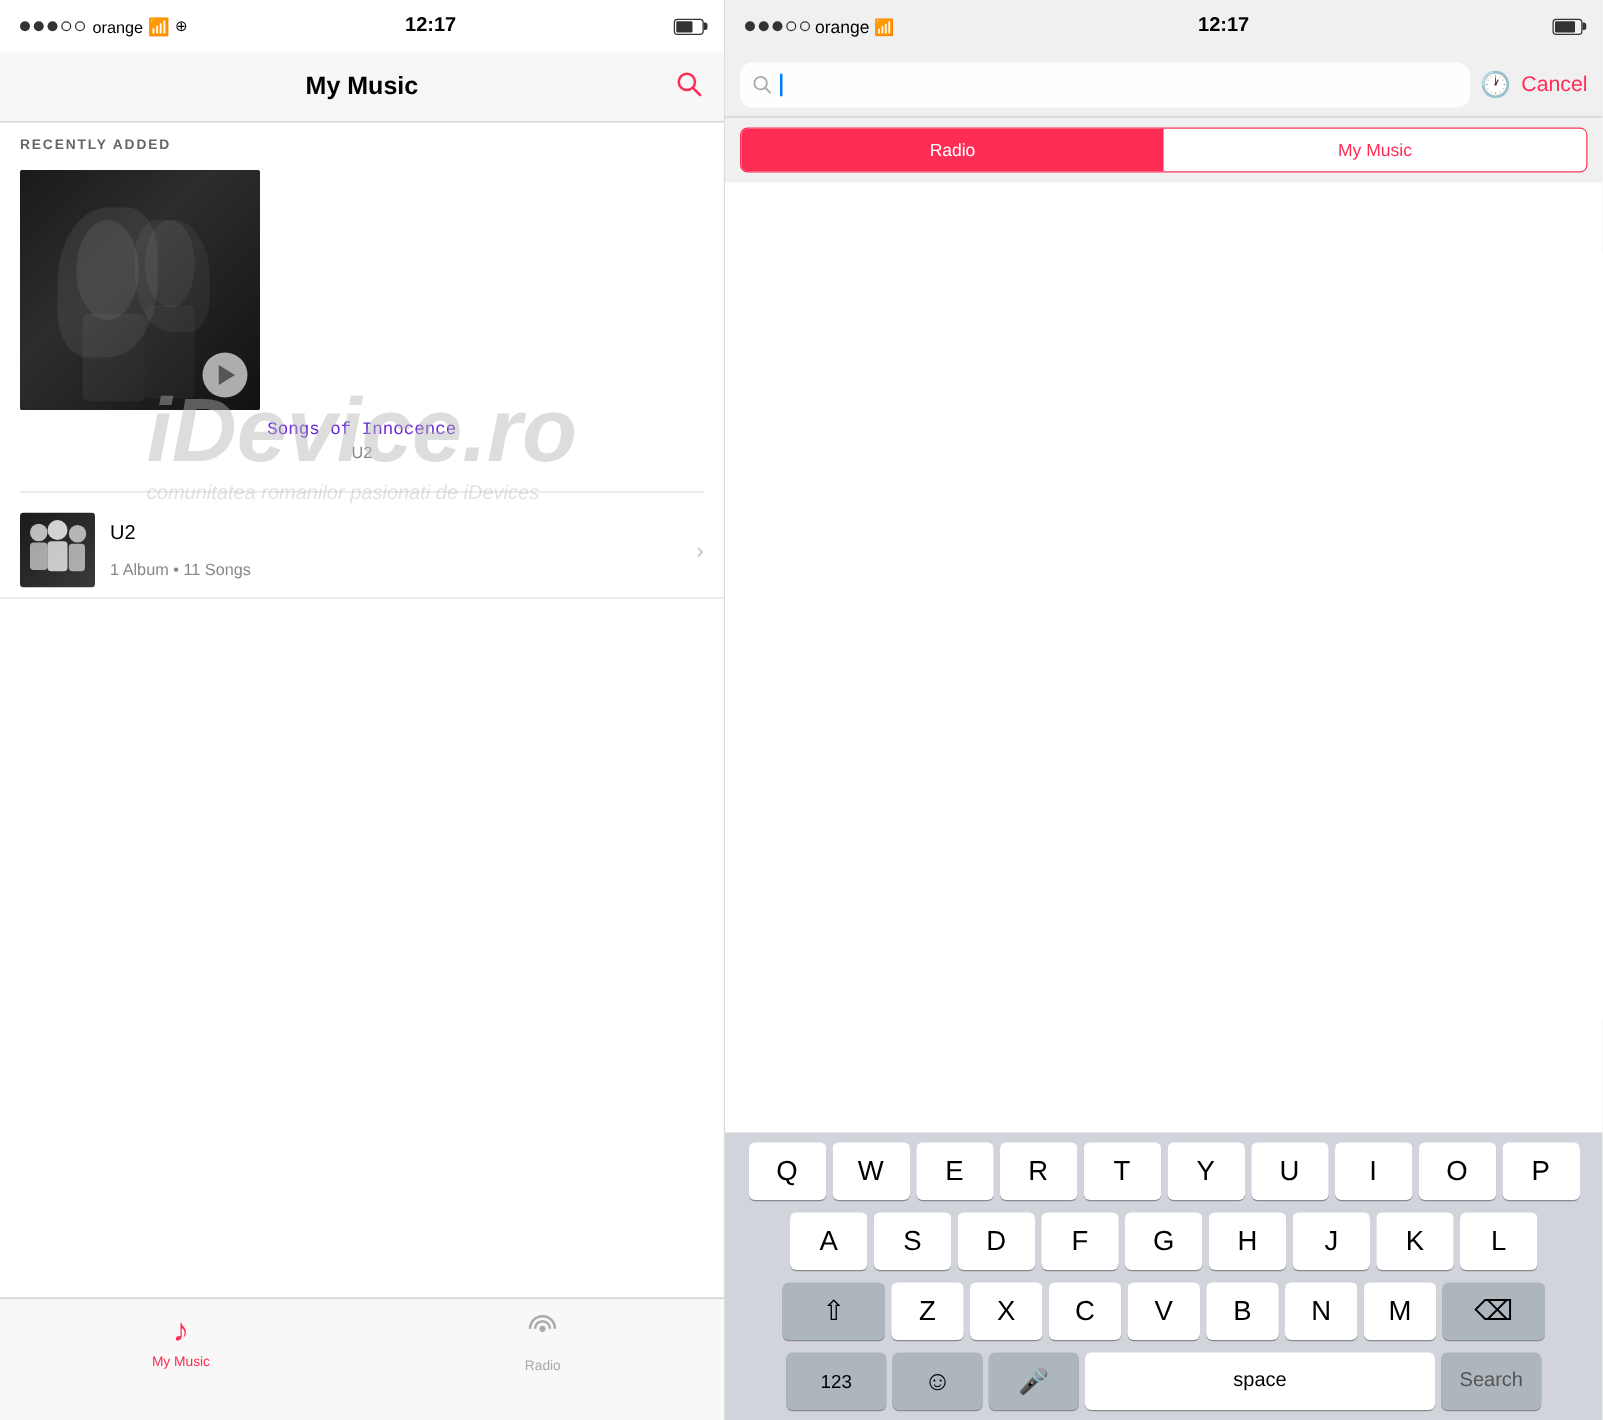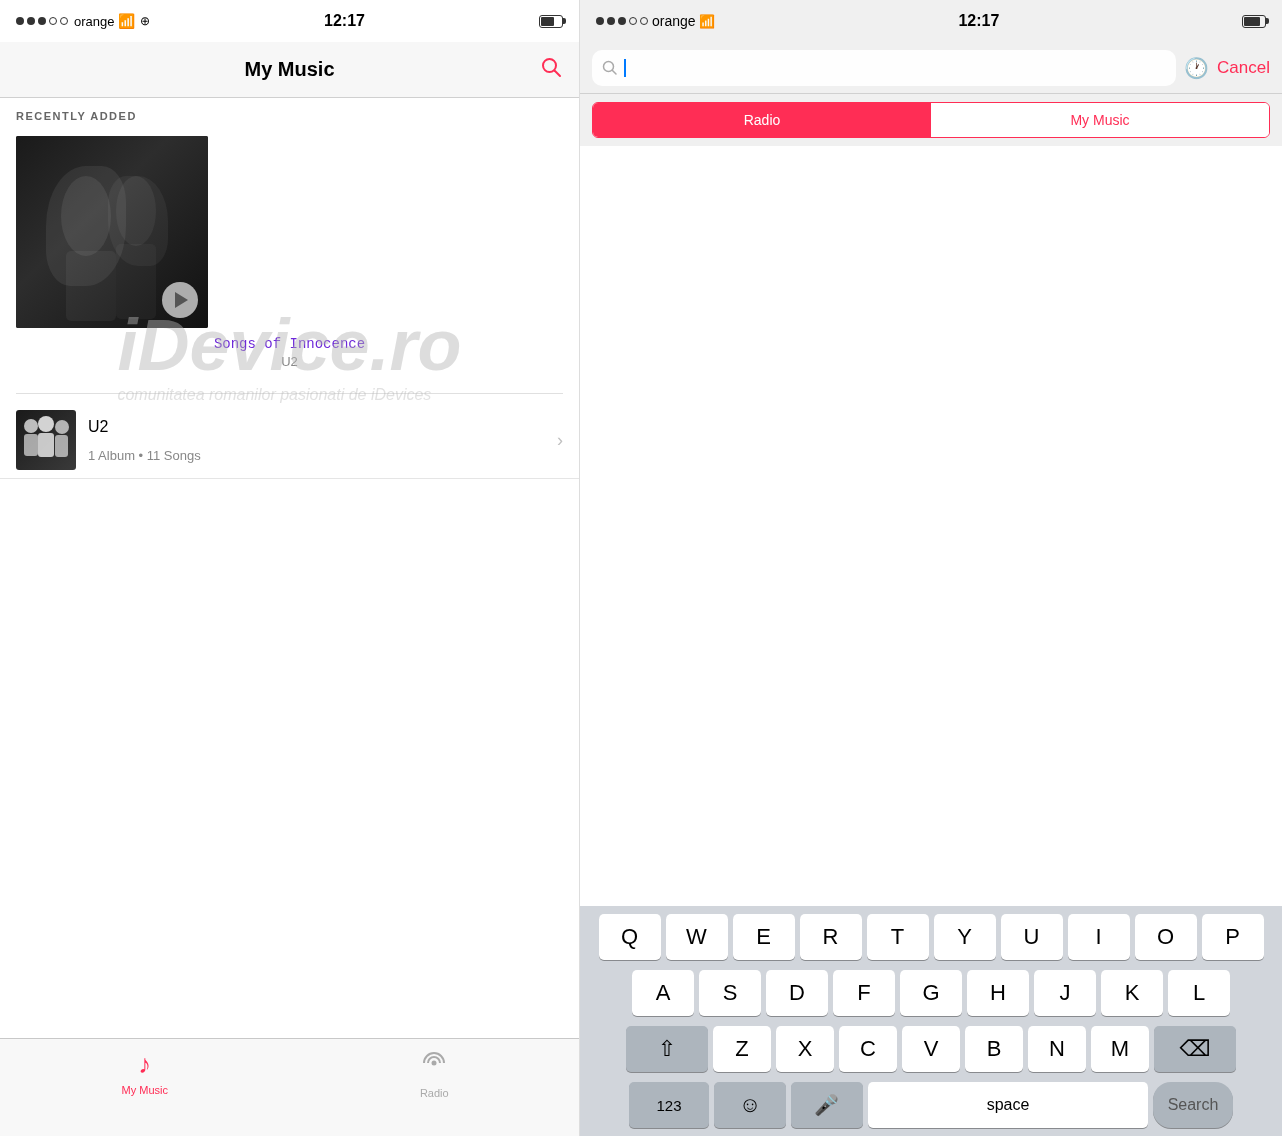--- a/index.html
+++ b/index.html
@@ -531,21 +531,20 @@
       font-size: 16px;
       max-width: 280px;
     }
 
     .key.search-key {
       background: #adb5bd;
       font-size: 16px;
       flex: 1.6;
       max-width: 80px;
       color: #555;
-      border-radius: 18px;
     }
 
     .key.row10 {
       max-width: 54px;
     }
   </style>
 </head>
 <body>
 
 <div class="left-panel">

